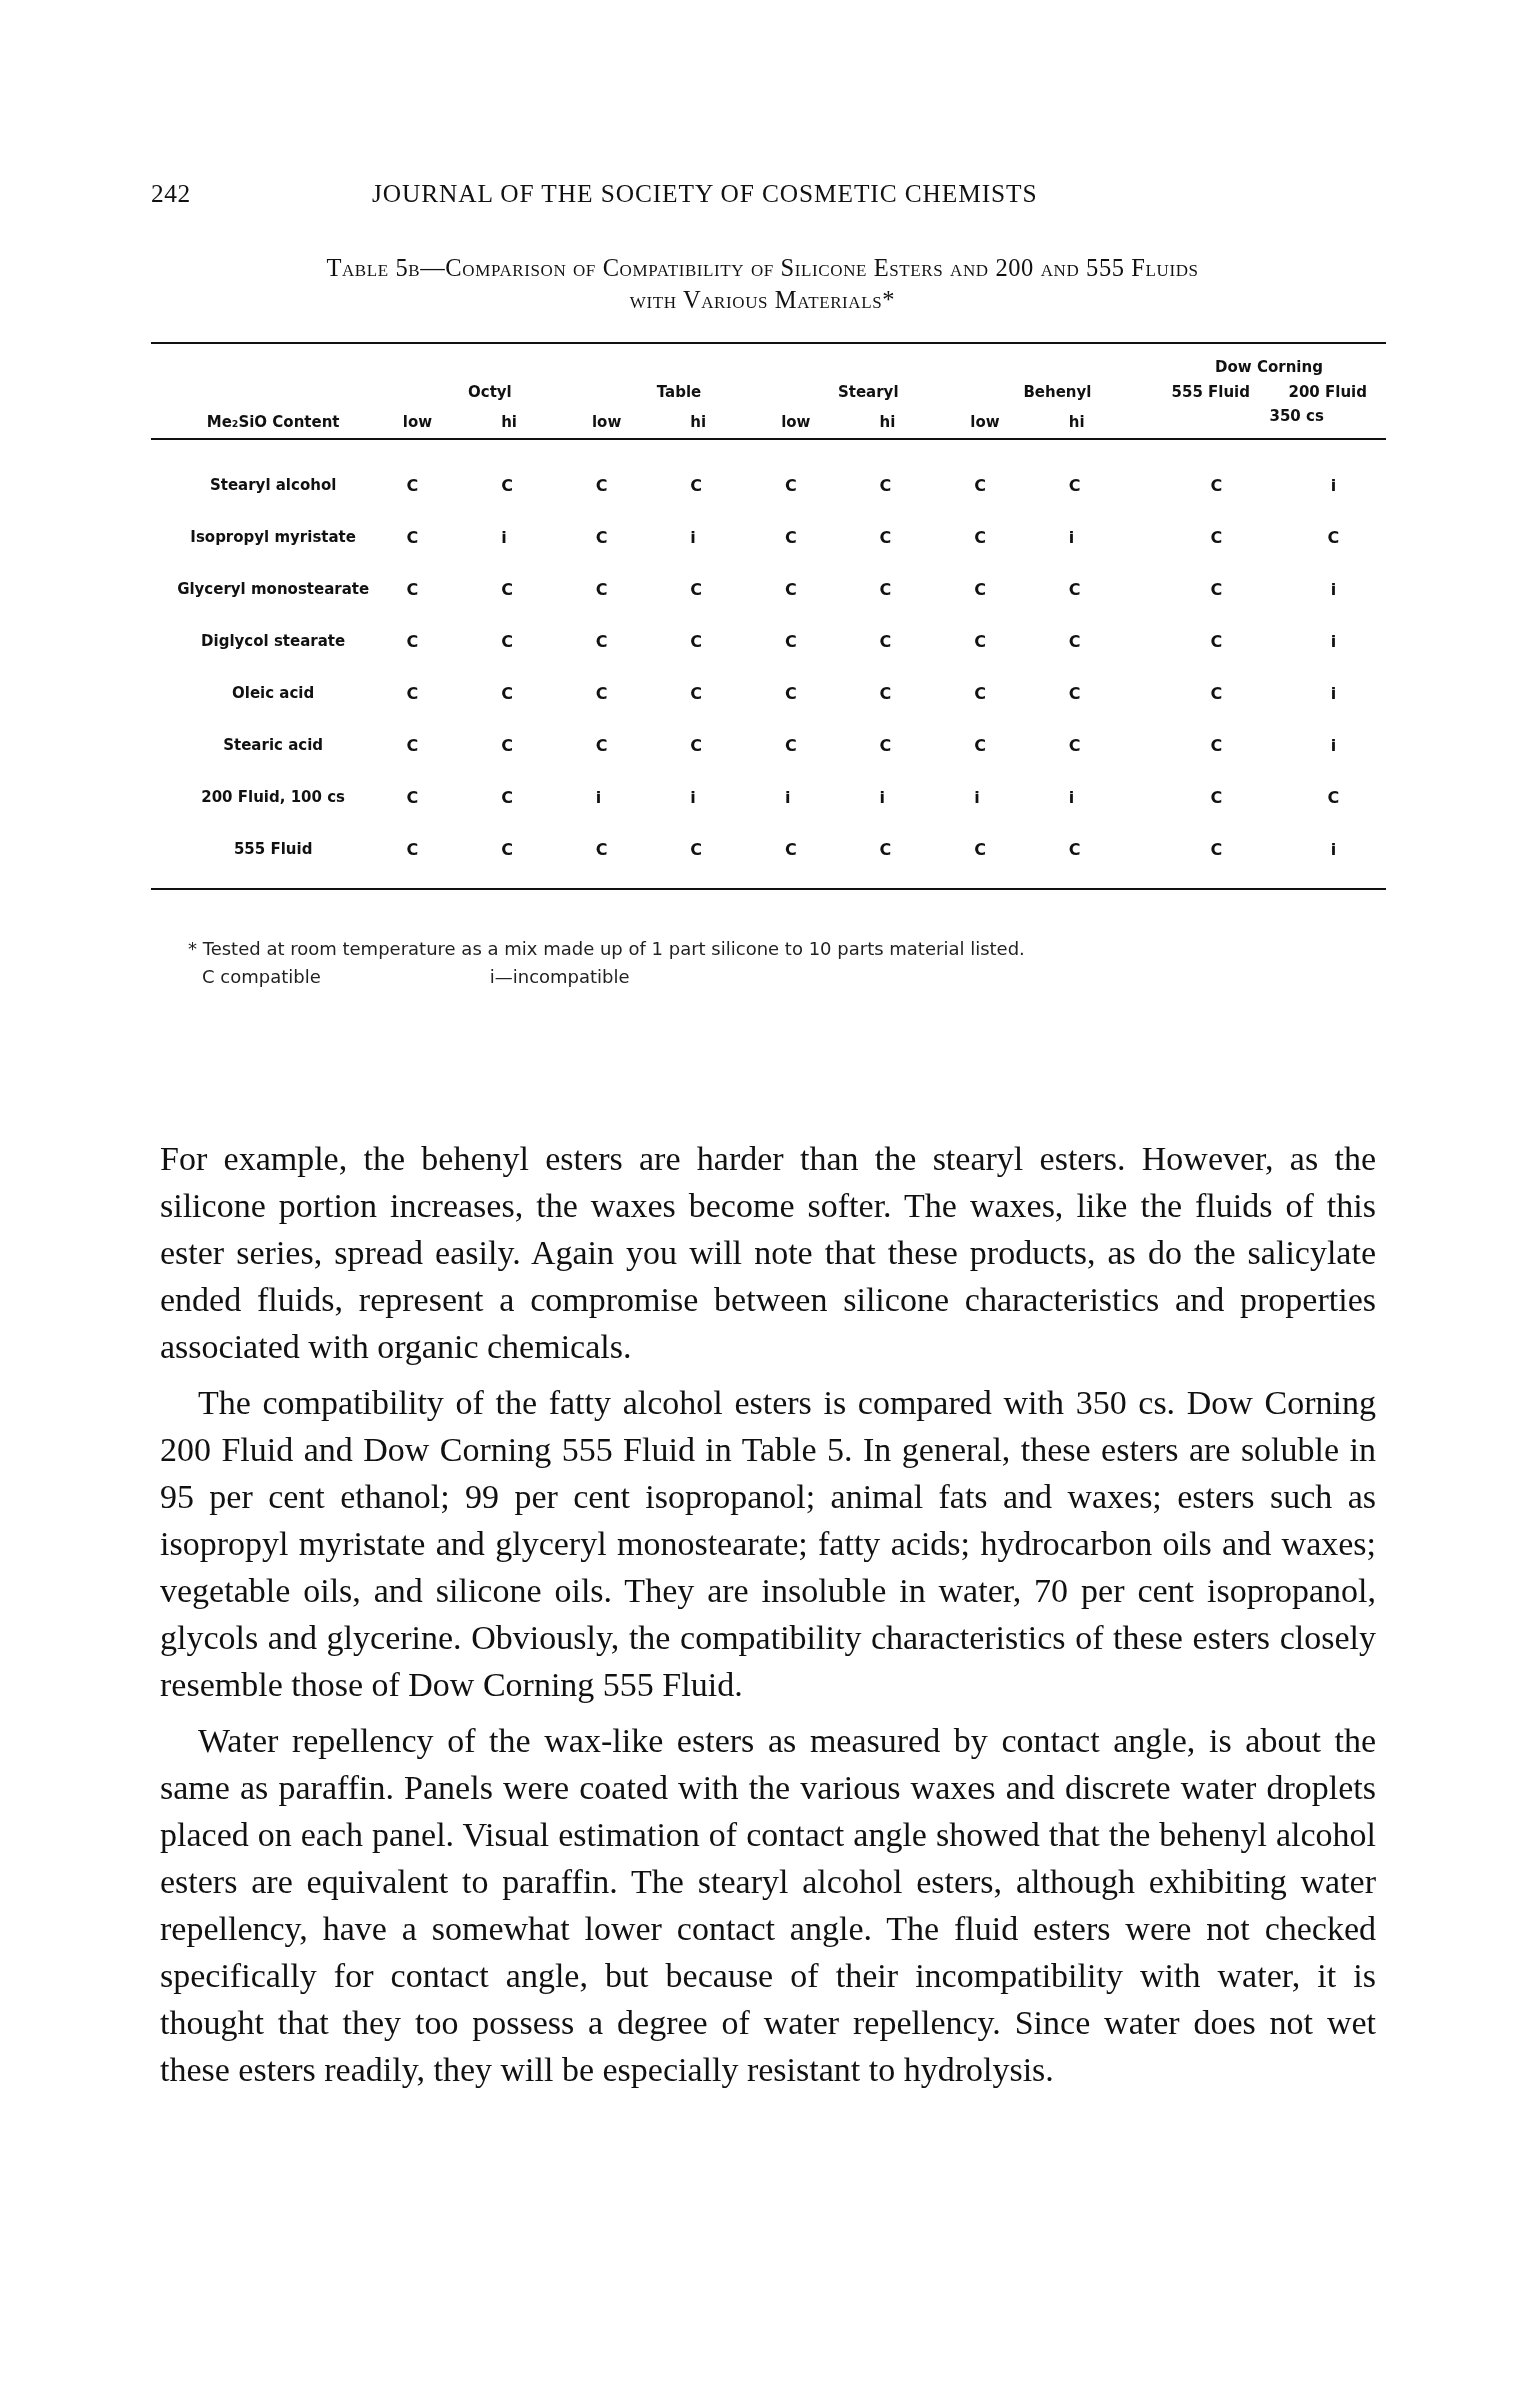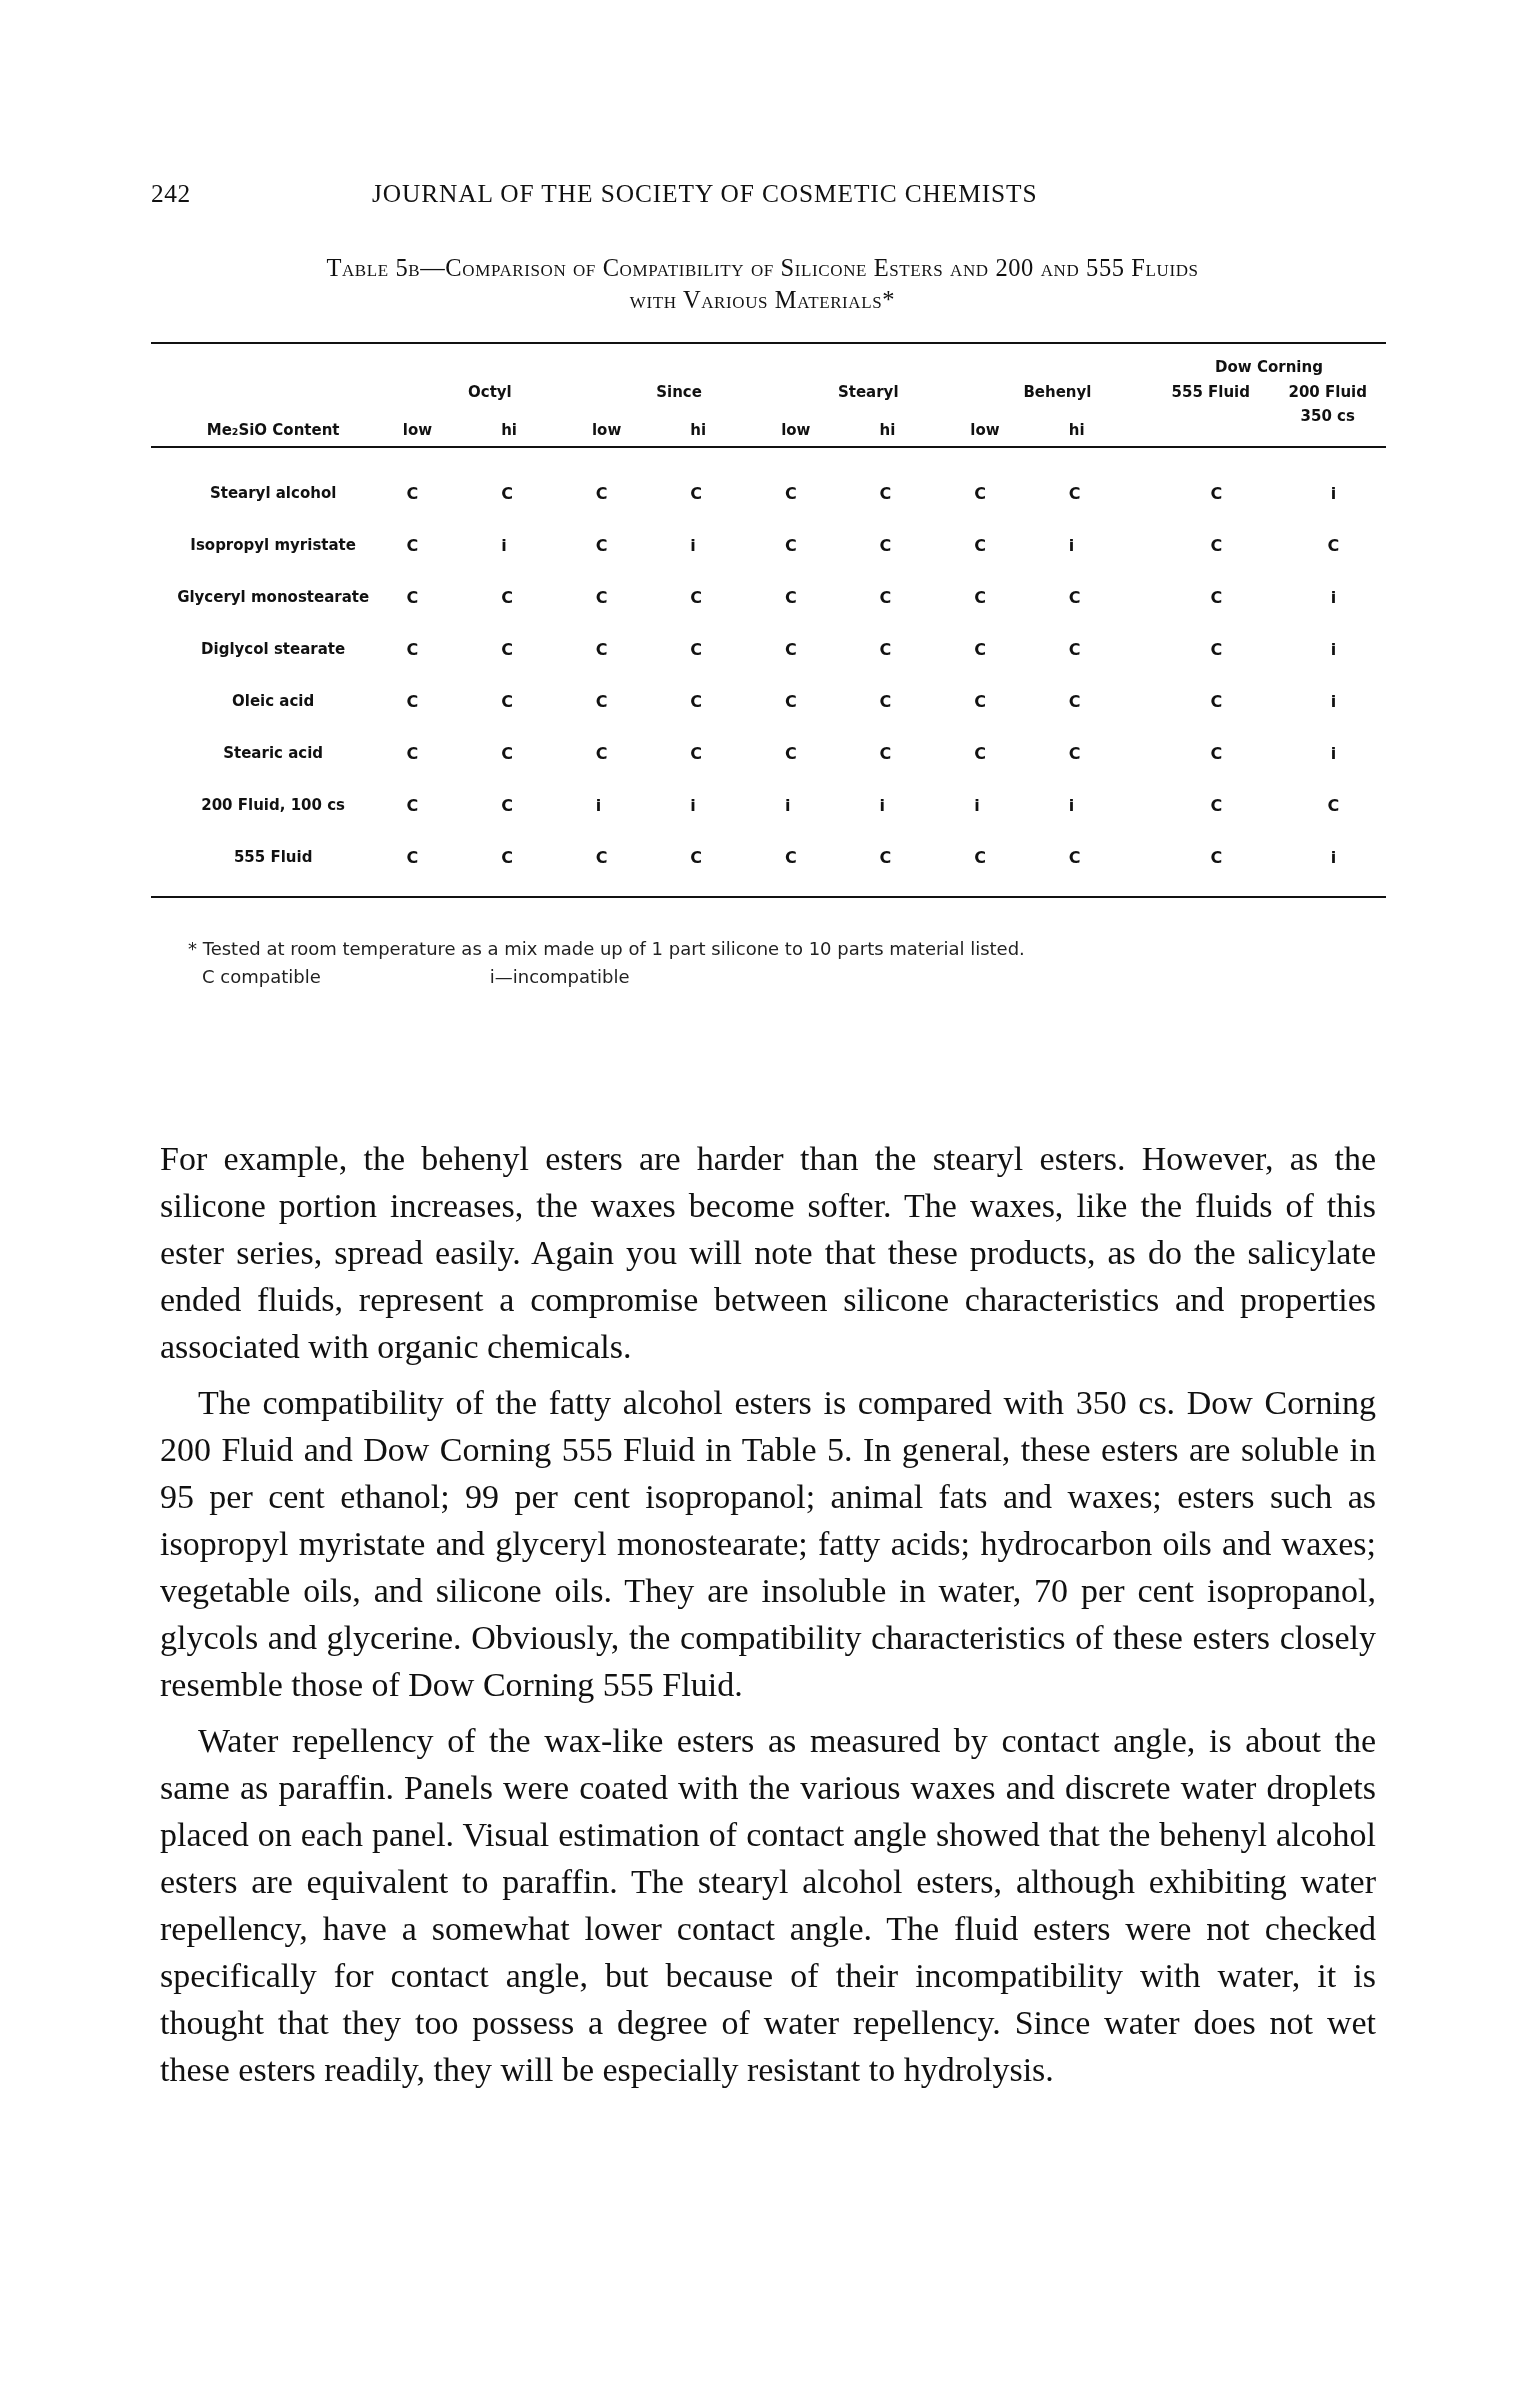--- a/index.html
+++ b/index.html
@@ -141,38 +141,38 @@
     </colgroup>
     <thead>
       <tr class="hdr-row0">
         <th></th>
         <th colspan="8"></th>
         <th colspan="2" style="text-align:center;height:32px;">Dow Corning</th>
       </tr>
       <tr class="hdr-row1">
         <th></th>
         <th colspan="2" class="hdr-group">Octyl</th>
-        <th colspan="2" class="hdr-group">Since</th>
+        <th colspan="2" class="hdr-group">Table</th>
         <th colspan="2" class="hdr-group">Stearyl</th>
         <th colspan="2" class="hdr-group">Behenyl</th>
         <th class="hdr-group">555 Fluid</th>
         <th class="hdr-group">200 Fluid</th>
       </tr>
       <tr class="hdr-row2">
         <th class="col-material" style="padding-bottom:7.5px;">Me₂SiO Content</th>
         <th class="hdr-sub" style="padding-left:7.5px;padding-bottom:7.5px;">low</th>
         <th class="hdr-sub" style="padding-left:11.3px;padding-bottom:7.5px;">hi</th>
         <th class="hdr-sub" style="padding-left:7.5px;padding-bottom:7.5px;">low</th>
         <th class="hdr-sub" style="padding-left:11.3px;padding-bottom:7.5px;">hi</th>
         <th class="hdr-sub" style="padding-left:7.5px;padding-bottom:7.5px;">low</th>
         <th class="hdr-sub" style="padding-left:11.3px;padding-bottom:7.5px;">hi</th>
         <th class="hdr-sub" style="padding-left:7.5px;padding-bottom:7.5px;">low</th>
         <th class="hdr-sub" style="padding-left:11.3px;padding-bottom:7.5px;">hi</th>
         <th></th>
-        <th style="text-align:center;padding-bottom:21px;">350 cs</th>
+        <th style="text-align:left;padding-bottom:13px;">350 cs</th>
       </tr>
       <tr>
           <th colspan="11" style="height:0;padding:0;">
             <div class="rule"></div>
           </th>
         </tr>
     </thead>
     <tbody id="table-body">
     <tr class="body-first">
           <td class="col-material">Stearyl alcohol</td>

